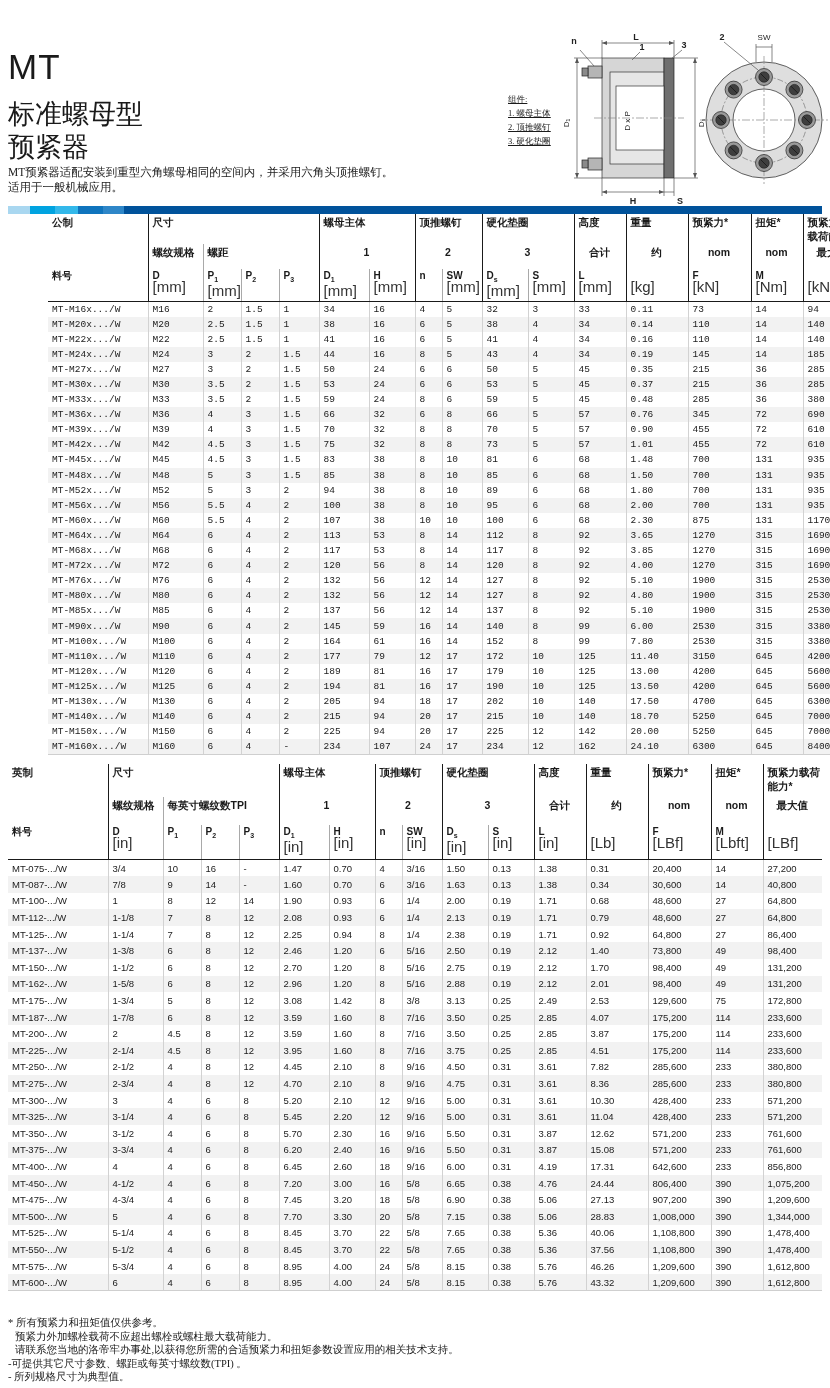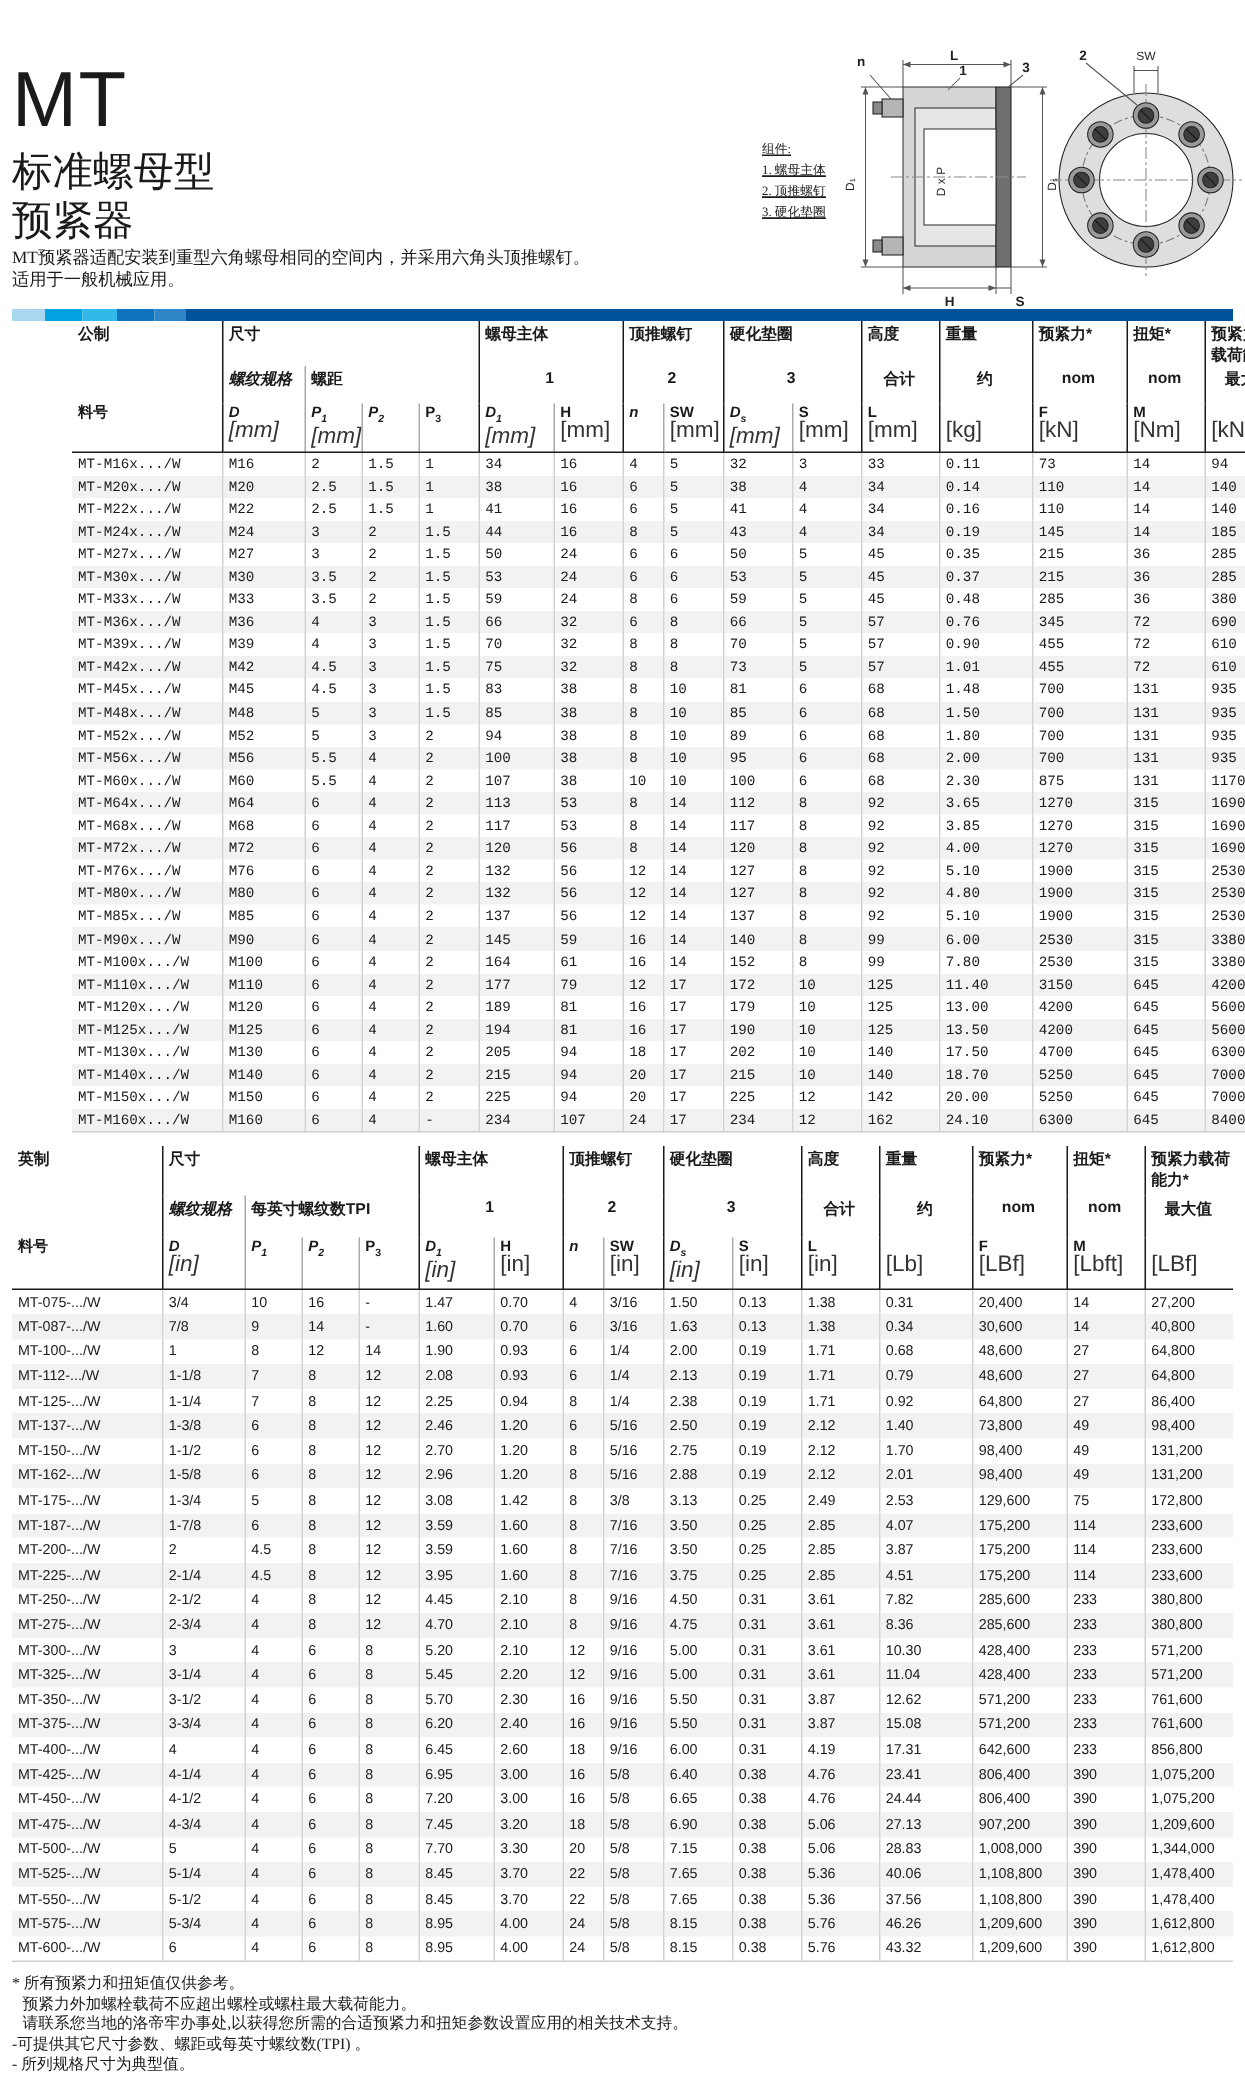--- a/index.html
+++ b/index.html
@@ -1,19 +1,19 @@
 <!DOCTYPE html>
 <html><head>
 <meta charset="utf-8">
 <style>
   html,body{margin:0;padding:0;background:#fff;}
   .page{position:relative;width:830px;height:1388px;background:#fff;overflow:hidden;
         font-family:"Liberation Sans",sans-serif;color:#1a1a1a;}
   
-  .title{position:absolute;left:8px;top:44px;font-size:52px;line-height:46px;font-weight:400;letter-spacing:1px;}
+  .title{position:absolute;left:8px;top:44px;font-size:35px;line-height:46px;font-weight:400;letter-spacing:1px;}
   .subtitle{position:absolute;left:8px;top:98px;font-size:27px;line-height:33px;font-weight:400;}
   .desc{position:absolute;left:8px;top:165px;font-size:11.5px;line-height:15px;font-family:"Liberation Serif",serif;}
   .legend{position:absolute;left:508px;top:92px;font-size:8.5px;line-height:14px;font-family:"Liberation Serif",serif;}
   .legend div{white-space:nowrap;text-decoration:underline;}
   
   .bar{position:absolute;left:8px;top:206px;width:814px;height:8px;display:flex;}
   .bar span{display:block;height:8px;}
   
   table.dtable{position:absolute;border-collapse:collapse;table-layout:fixed;width:814px;left:8px;}
   table.metric{top:214px;margin-left:40px;}
@@ -27,21 +27,21 @@
   .imperial .hr3 th{height:33px;}
   .dtable .nm{line-height:11px;min-height:11px;}
   .dtable sub{font-size:7px;}
   .dtable .unit{font-weight:400;font-size:15px;line-height:11px;color:#333;}
   .dtable td{font-size:9.5px;padding:0 1px 0 4px;vertical-align:middle;overflow:hidden;white-space:nowrap;}
   .metric tbody tr{height:15.1px;font-family:Liberation Mono, monospace;}
   .imperial tbody tr{height:16.6px;}
   .dtable tbody tr:nth-child(even){background:#f2f2f2;}
   .dtable tbody tr:last-child td{border-bottom:1px solid #cfcfcf;}
   .dtable thead .gb{border-right:1px solid #1a1a1a;}
-  .dtable thead .sb{border-right:1px solid #a9a9a9;font-style:italic;}
+  .dtable thead .sb{border-right:1px solid #a9a9a9;}
   .dtable tbody .gb,.dtable tbody .sb{border-right:1px solid #d2d2d2;}
   .dtable th.ctr{text-align:center;padding-left:0;}
   
   .notes{position:absolute;left:8px;top:1316px;font-size:10.5px;line-height:13.5px;font-family:"Liberation Serif",serif;}
   .notes .ind{padding-left:7px;}
   
   .diagram{position:absolute;left:552px;top:28px;}
   .dim{font-size:8px;fill:#222;font-family:"Liberation Sans",sans-serif;}
   .bold{font-weight:bold;font-size:9px;}
 </style>
@@ -1185,38 +1185,20 @@
           <td class="gb">9/16</td>
           <td class="sb">6.00</td>
           <td class="gb">0.31</td>
           <td class="gb">4.19</td>
           <td class="gb">17.31</td>
           <td class="gb">642,600</td>
           <td class="gb">233</td>
           <td class="">856,800</td>
         </tr>
         <tr>
-          <td class="gb">MT-425-.../W</td>
-          <td class="sb">4-1/4</td>
-          <td class="sb">4</td>
-          <td class="sb">6</td>
-          <td class="gb">8</td>
-          <td class="sb">6.95</td>
-          <td class="gb">3.00</td>
-          <td class="sb">16</td>
-          <td class="gb">5/8</td>
-          <td class="sb">6.40</td>
-          <td class="gb">0.38</td>
-          <td class="gb">4.76</td>
-          <td class="gb">23.41</td>
-          <td class="gb">806,400</td>
-          <td class="gb">390</td>
-          <td class="">1,075,200</td>
-        </tr>
-        <tr>
           <td class="gb">MT-450-.../W</td>
           <td class="sb">4-1/2</td>
           <td class="sb">4</td>
           <td class="sb">6</td>
           <td class="gb">8</td>
           <td class="sb">7.20</td>
           <td class="gb">3.00</td>
           <td class="sb">16</td>
           <td class="gb">5/8</td>
           <td class="sb">6.65</td>

